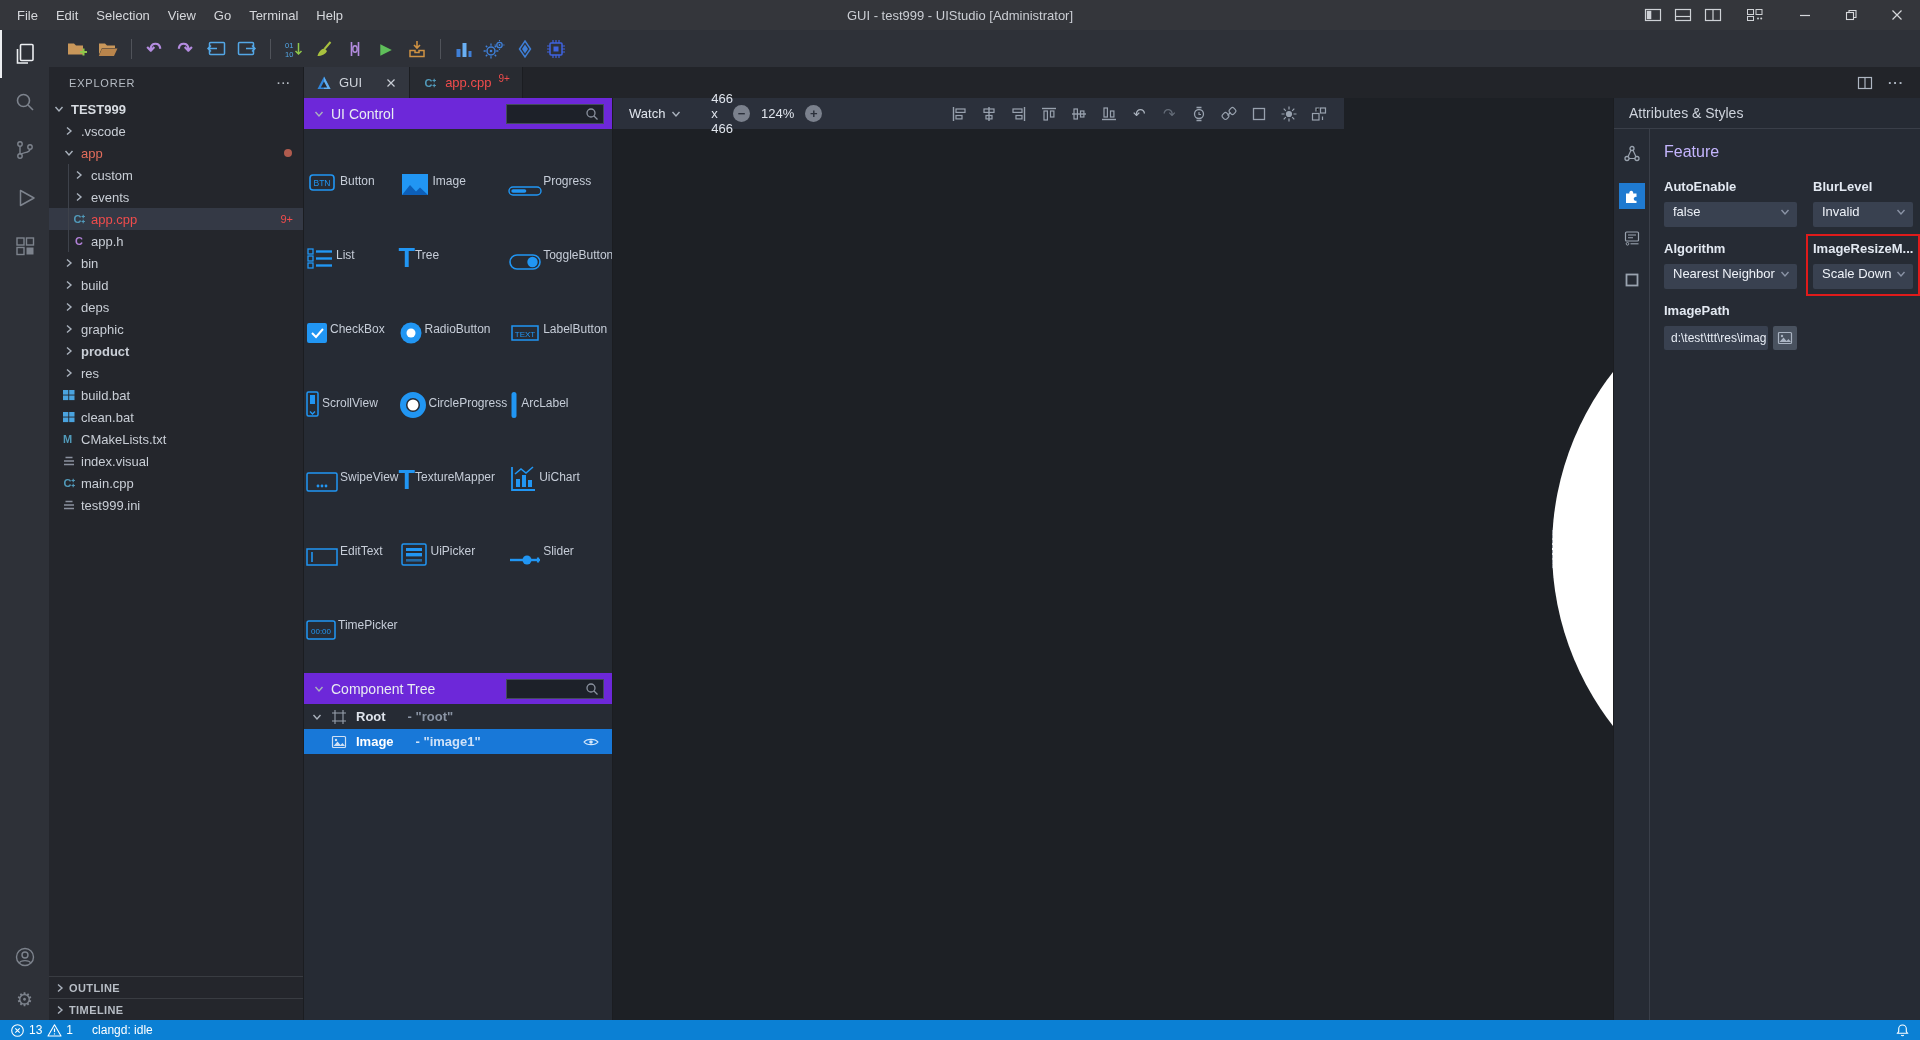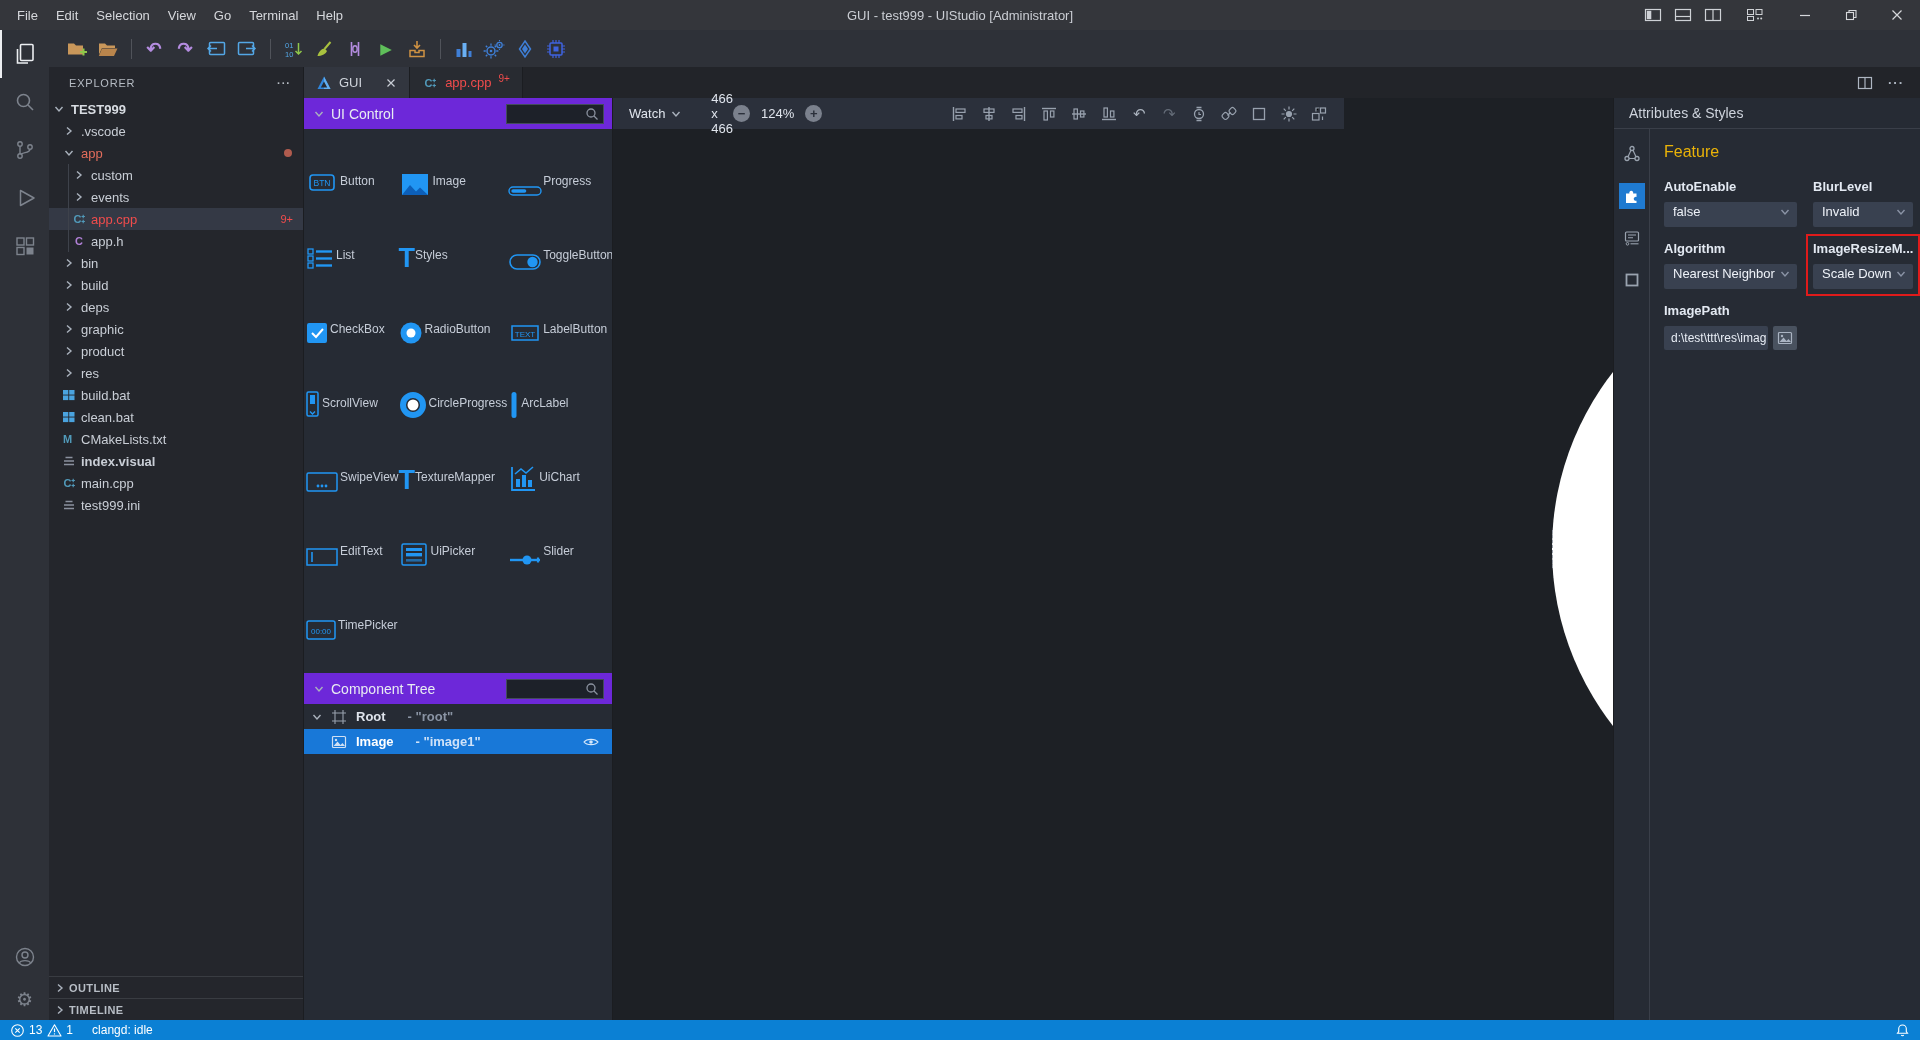--- a/index.html
+++ b/index.html
@@ -99,21 +99,21 @@
   .move-handle { position:absolute; left:439px; top:262px; width:21px; height:21px; background:#2f8de4; border-radius:2px; display:flex; align-items:center; justify-content:center; }
 
   
   .right-panel { width:307px; flex:0 0 307px; background:#262b34; border-left:1px solid #1b1d21; display:flex; flex-direction:column; }
   .rp-header { height:31px; flex:0 0 31px; display:flex; align-items:center; padding-left:15px; font-size:14px; color:#ced3dc; border-bottom:1px solid #3a3f49; }
   .rp-body { flex:1; display:flex; min-height:0; }
   .rp-strip { width:36px; flex:0 0 36px; border-right:1px solid #3a3f49; display:flex; flex-direction:column; align-items:center; padding-top:12px; gap:16px; }
   .strip-item { width:26px; height:26px; display:flex; align-items:center; justify-content:center; color:#9aa3af; }
   .strip-item.active { background:#1f7ad0; color:#fff; }
   .rp-main { flex:1; padding:12px 10px 0 14px; }
-  .rp-section { font-size:16px; color:#eab308; margin:2px 0 18px; }
+  .rp-section { font-size:16px; color:#c4b5fd; margin:2px 0 18px; }
   .fields { display:grid; grid-template-columns:1fr 1fr; column-gap:16px; row-gap:14px; }
   .f-label { font-size:13px; font-weight:bold; color:#e3e9f2; margin-bottom:8px; white-space:nowrap; }
   .f-select { height:25px; background:#394150; border-radius:2px; display:flex; align-items:center; padding:0 7px 6px 9px; font-size:13px; color:#eef2f8; white-space:nowrap; overflow:hidden; }
   .f-chev { margin-left:auto; display:flex; }
   .field.hl { outline:2px solid #df1b1b; outline-offset:5px; }
   .f-pathrow { display:flex; align-items:center; gap:5px; }
   .f-input { width:104px; height:24px; background:#394150; border-radius:2px; font-size:12px; color:#e8edf5; display:flex; align-items:center; padding-left:7px; overflow:hidden; white-space:nowrap; }
   .f-imgbtn { width:24px; height:24px; background:#49525f; border-radius:2px; display:flex; align-items:center; justify-content:center; }
 
   
@@ -421,21 +421,21 @@
           <span class="tlabel">deps</span>
         </div>
         <div class="trow" style="padding-left: 12px;">
           <span class="slot">
             <svg width="10" height="10" viewBox="0 0 10 10">
               <path d="M3 1.5l4 3.5-4 3.5" fill="none" stroke="#aab2bd" stroke-width="1.4"></path>
             </svg>
           </span>
           <span class="tlabel">graphic</span>
         </div>
-        <div class="trow" style="padding-left: 12px;">
+        <div class="trow" style="padding-left: 12px; font-weight: bold;">
           <span class="slot">
             <svg width="10" height="10" viewBox="0 0 10 10">
               <path d="M3 1.5l4 3.5-4 3.5" fill="none" stroke="#aab2bd" stroke-width="1.4"></path>
             </svg>
           </span>
           <span class="tlabel">product</span>
         </div>
         <div class="trow" style="padding-left: 12px;">
           <span class="slot">
             <svg width="10" height="10" viewBox="0 0 10 10">
@@ -467,21 +467,21 @@
           <span class="tlabel">clean.bat</span>
         </div>
         <div class="trow" style="padding-left: 12px;">
           <span class="slot">
             <svg width="16" height="16" viewBox="0 0 16 16">
               <text x="2" y="12" font-size="11" font-weight="bold" fill="#519aba">M</text>
             </svg>
           </span>
           <span class="tlabel">CMakeLists.txt</span>
         </div>
-        <div class="trow" style="padding-left: 12px; font-weight: bold;">
+        <div class="trow" style="padding-left: 12px;">
           <span class="slot">
             <svg width="16" height="16" viewBox="0 0 16 16">
               <path d="M4.5 4.5h7M3 8h10M3 11.5h10" stroke="#8a919e" stroke-width="1.4"></path>
             </svg>
           </span>
           <span class="tlabel">index.visual</span>
         </div>
         <div class="trow" style="padding-left: 12px;">
           <span class="slot">
             <svg width="16" height="16" viewBox="0 0 16 16">
@@ -619,21 +619,21 @@
                   <rect x="4" y="18" width="5" height="5" fill="none" stroke="#2196f3" stroke-width="1.3"></rect>
                   <path d="M12 20.5h16" stroke="#2196f3" stroke-width="2.4"></path>
                 </svg>
               </div>
               <div class="clabel">List</div>
             </div>
             <div class="ctl">
               <div class="cicon">
                 <span style="color:#2196f3;font-size:27px;font-weight:bold;line-height:.95">T</span>
               </div>
-              <div class="clabel">Styles</div>
+              <div class="clabel">Tree</div>
             </div>
             <div class="ctl">
               <div class="cicon">
                 <svg width="36" height="20" viewBox="0 0 36 20">
                   <rect x="3" y="3" width="30" height="14" rx="7" fill="none" stroke="#2196f3" stroke-width="1.6"></rect>
                   <circle cx="25.5" cy="10" r="5.2" fill="#2196f3"></circle>
                 </svg>
               </div>
               <div class="clabel">ToggleButton</div>
             </div>

